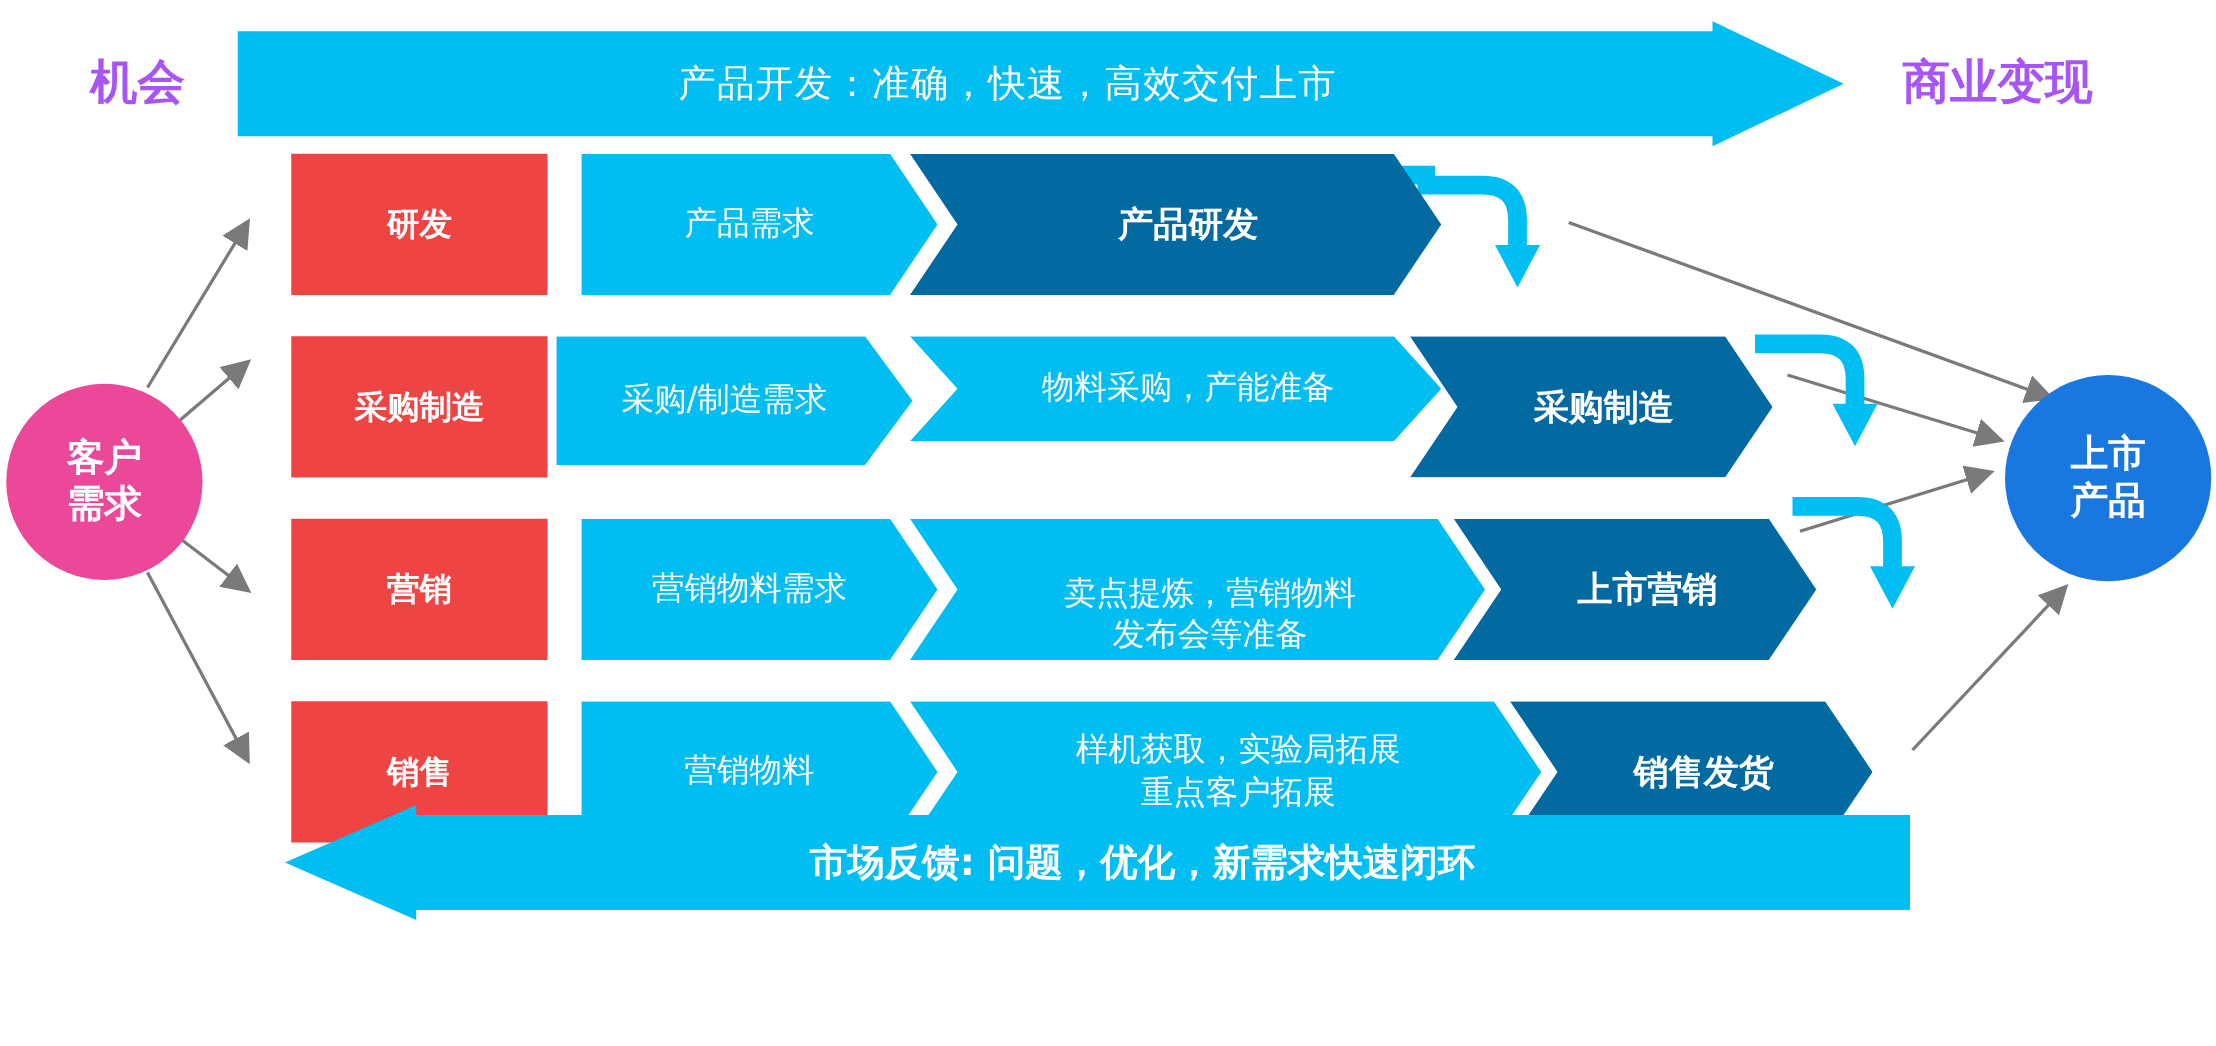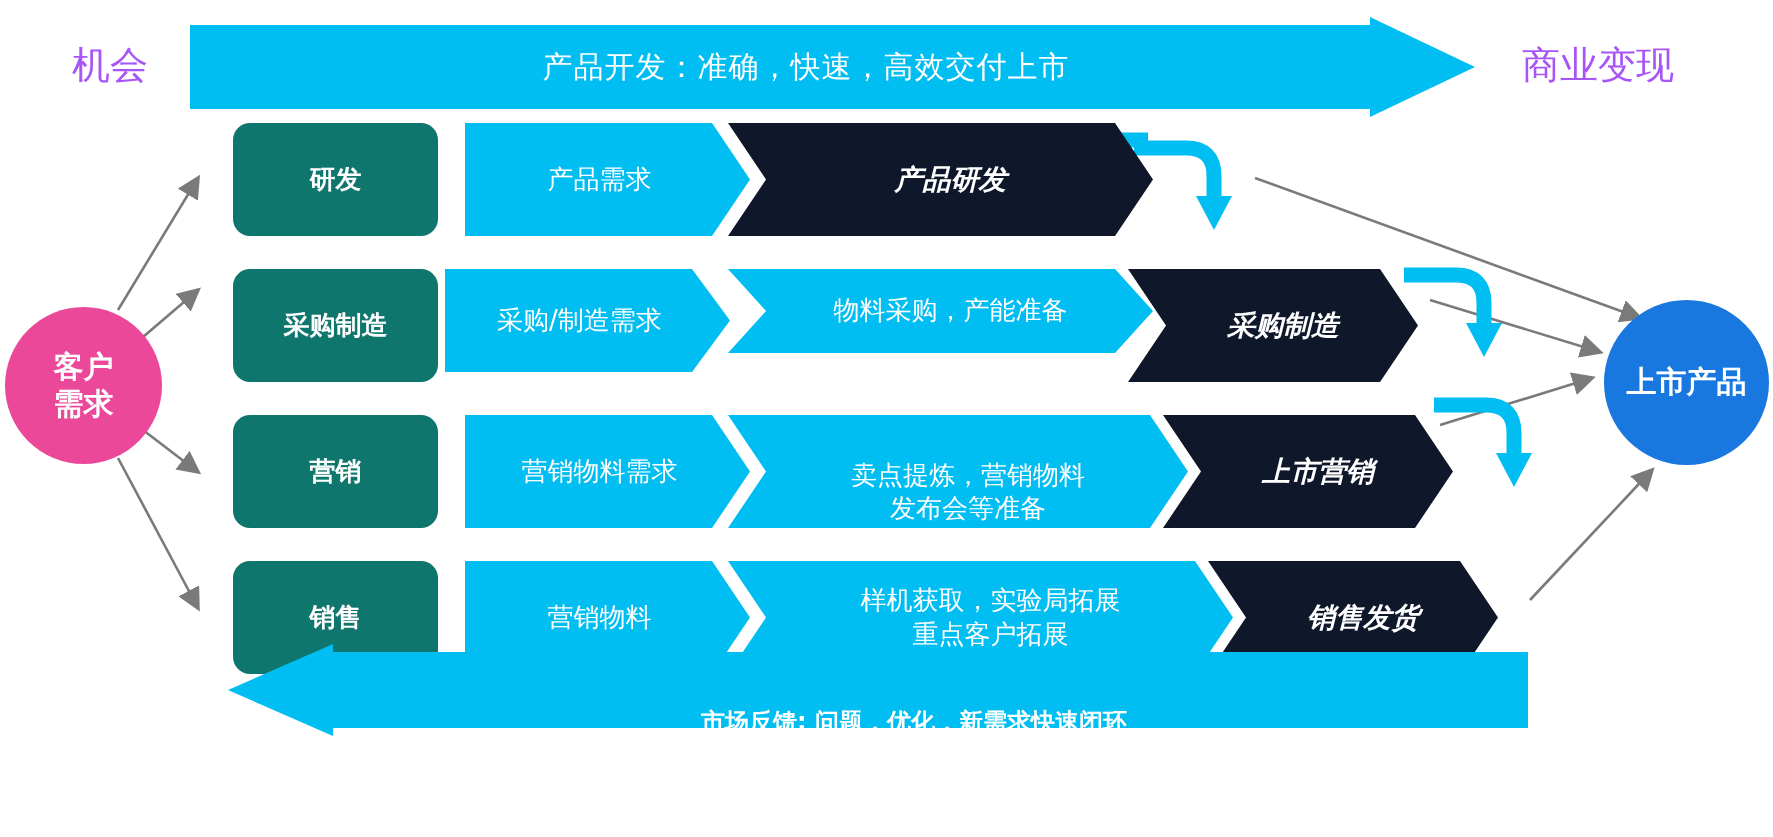--- a/index.html
+++ b/index.html
@@ -32,21 +32,21 @@
     font-size: 30px;
     letter-spacing: 1px;
     white-space: nowrap;
     padding-left: 17px;
   }
 
   
   .side-label {
     color: #a855f7;
     font-size: 38px;
-    font-weight: 400;
+    font-weight: 700;
     white-space: nowrap;
   }
   #opportunity-label { left: 72px; top: 40px; }
   #monetization-label { left: 1522px; top: 40px; }
 
   
   #customer-need-circle {
     left: 5px; top: 307px;
     width: 157px; height: 157px;
     border-radius: 50%;
@@ -58,73 +58,72 @@
     font-weight: 700;
     line-height: 1.22;
   }
 
   
   #launch-product-circle {
     left: 1604px; top: 300px;
     width: 165px; height: 165px;
     border-radius: 50%;
     background: #1878e0;
-    display: flex; flex-direction: row;
+    display: flex; flex-direction: column;
     align-items: center; justify-content: center;
     color: #ffffff;
     font-size: 30px;
     font-weight: 700;
     line-height: 1.22;
   }
 
   
   .row-label-box {
     width: 205px;
-    background: #0f766e;
+    background: #ef4444;
     display: flex; align-items: center; justify-content: center;
     color: #ffffff;
     font-size: 26px;
     font-weight: 700;
     white-space: nowrap;
-    border-radius: 17px;
   }
 
   
   .chevron {
     position: absolute;
     display: flex; align-items: center; justify-content: center;
     text-align: center;
     color: #ffffff;
     line-height: 1.28;
   }
   .chev-blue  { background: #00bdf2; }
-  .chev-teal  { background: #0f172a; font-style: italic; }
+  .chev-teal  { background: #0369a1; }
   .chev-start {
     clip-path: polygon(0 0, calc(100% - 38px) 0, 100% 50%, calc(100% - 38px) 100%, 0 100%);
   }
   .chev-mid {
     clip-path: polygon(0 0, calc(100% - 38px) 0, 100% 50%, calc(100% - 38px) 100%, 0 100%, 38px 50%);
   }
   .chev-txt-reg { font-size: 26px; font-weight: 400; }
   .chev-txt-bold { font-size: 28px; font-weight: 700; }
   .chev-inner { padding: 0 14px 0 34px; }
   .chev-inner-start { padding: 0 30px 0 14px; }
 
   
   #feedback-arrow {
     left: 228px; top: 644px;
     width: 1300px; height: 92px;
   }
   #feedback-arrow svg { display: block; }
   #feedback-label {
-    left: 300px; top: 676px;
+    left: 300px; top: 644px;
     width: 1228px; height: 92px;
     display: flex; align-items: center; justify-content: center;
     color: #ffffff;
-    font-size: 24px;
+    font-size: 30px;
     font-weight: 700;
     white-space: nowrap;
   }
 
   
   #connectors-under, #connectors-over {
     left: 0; top: 0; width: 1773px; height: 837px;
     pointer-events: none;
   }
 </style>

